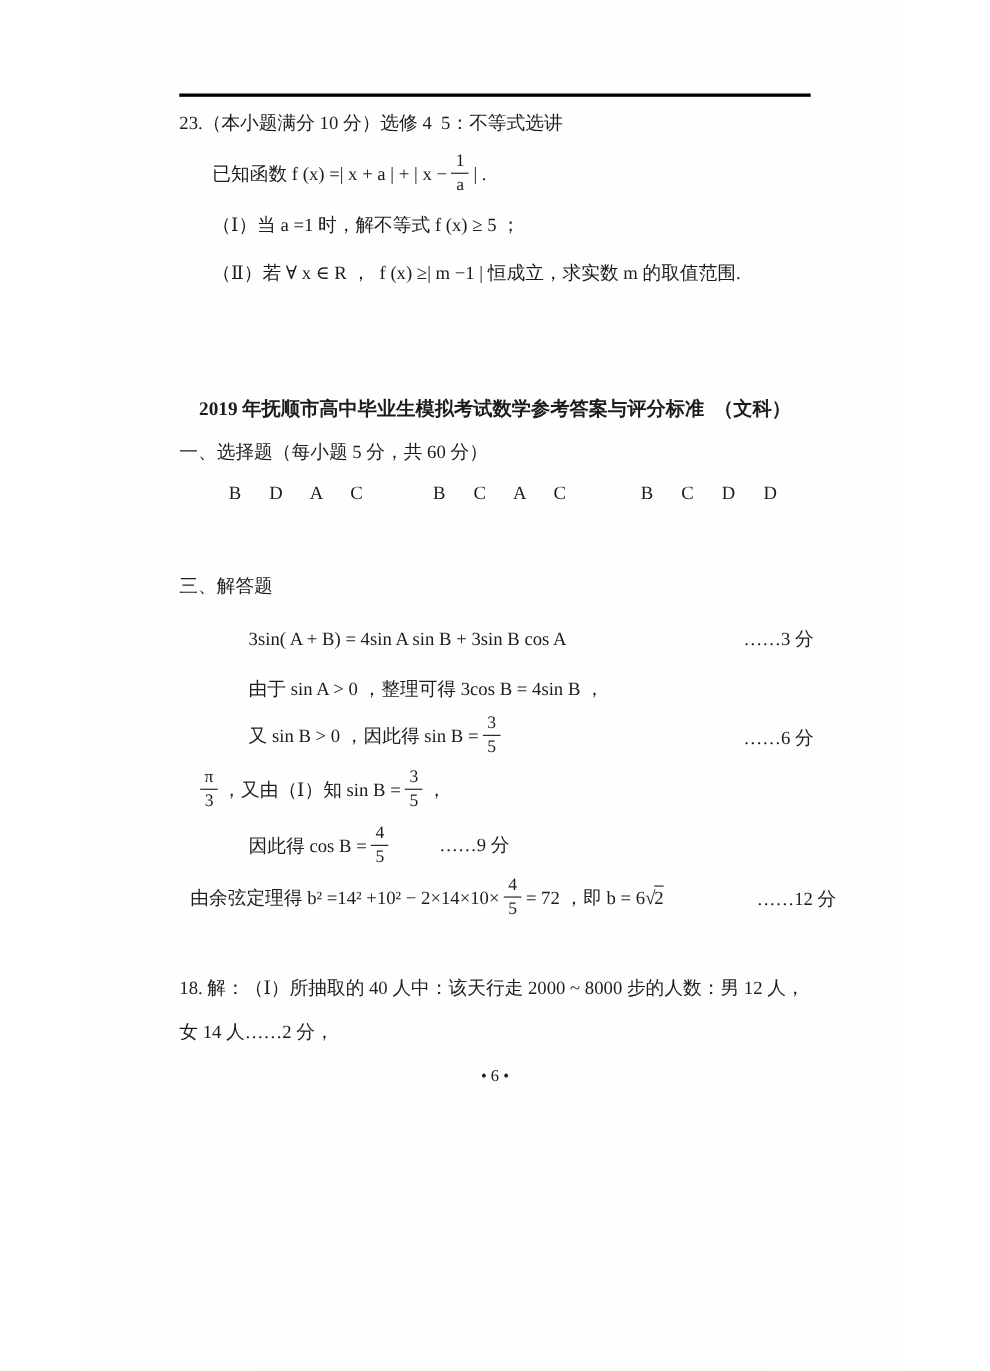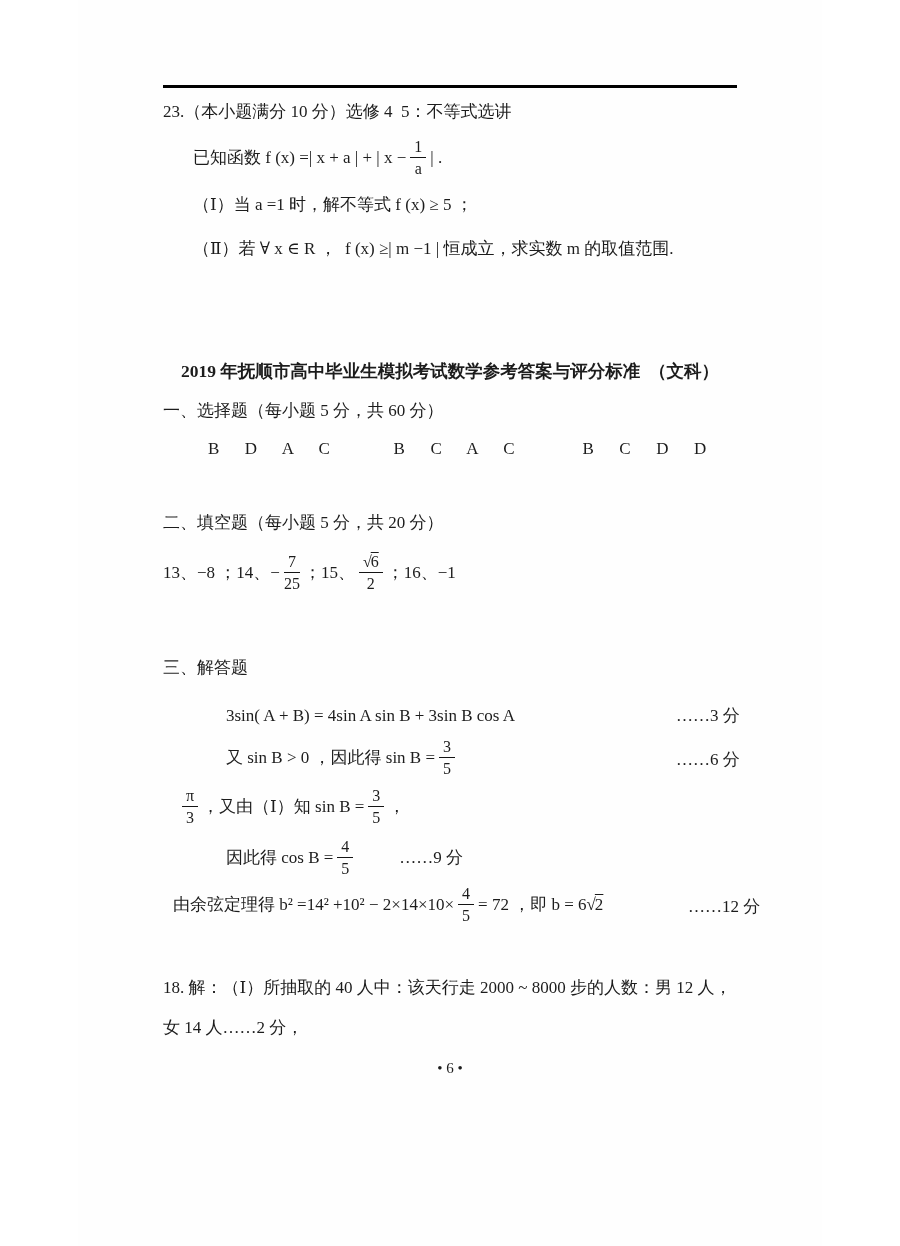--- a/index.html
+++ b/index.html
@@ -99,32 +99,28 @@
     <p class="line ind-30 mt-22">（Ⅱ）若 ∀ x ∈ R ，  f (x) ≥| m −1 | 恒成立，求实数 m 的取值范围.</p>
   </section>
 
   <h1 class="line center title-line mt-100">2019 年抚顺市高中毕业生模拟考试数学参考答案与评分标准  （文科）</h1>
 
   <section>
     <p class="line mt-18">一、选择题（每小题 5 分，共 60 分）</p>
     <p class="line ind-45 mt-16">B      D      A      C               B      C      A      C                B      C      D      D</p>
   </section>
 
-  <section>
-    <p class="line mt-52">二、填空题（每小题 5 分，共 20 分）</p>
-
-    <p class="line formula mt-20"><span>13、−8 ；14、−</span><span class="frac"><span class="num">7</span><span class="den">25</span></span><span>；15、</span><span class="frac"><span class="num"><span class="sqrt-sign">√</span><span class="ovl">6</span></span><span class="den">2</span></span><span>；16、−1</span></p>
-  </section>
 
   <section>
     <p class="line mt-62">三、解答题</p>
 
 
     <p class="line formula ind-63 mt-26"><span>3sin( A + B) = 4sin A sin B + 3sin B cos A</span><span class="score score-at-513">……3 分</span></p>
 
+    <p class="line ind-63 mt-24">由于 sin A &gt; 0 ，整理可得 3cos B = 4sin B ，</p>
 
     <p class="line formula ind-63 mt-12"><span>又 sin B &gt; 0 ，因此得 sin B =</span><span class="frac"><span class="num">3</span><span class="den">5</span></span><span class="score score-at-513">……6 分</span></p>
 
     <p class="line formula ind-15 mt-8"><span class="frac"><span class="num">π</span><span class="den">3</span></span><span>，又由（Ⅰ）知 sin B =</span><span class="frac"><span class="num">3</span><span class="den">5</span></span><span>，</span></p>
 
     <p class="line formula ind-63 mt-10"><span>因此得 cos B =</span><span class="frac"><span class="num">4</span><span class="den">5</span></span><span class="score-inline">……9 分</span></p>
 
     <p class="line formula ind-10 mt-6"><span>由余弦定理得 b² =14² +10² − 2×14×10×</span><span class="frac"><span class="num">4</span><span class="den">5</span></span><span>= 72 ，即 b = 6</span><span class="sqrt-sign">√</span><span class="ovl">2</span><span class="score score-at-515">……12 分</span></p>
 
     <p class="line mt-50">18. 解：（Ⅰ）所抽取的 40 人中：该天行走 2000 ~ 8000 步的人数：男 12 人，</p>

